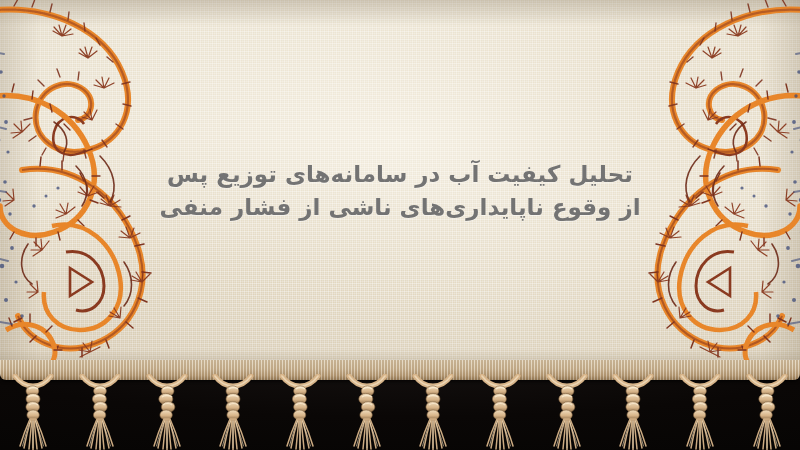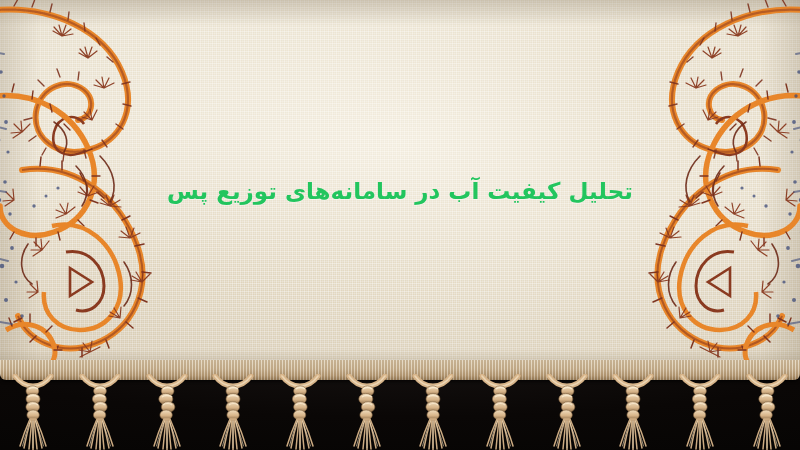--- a/index.html
+++ b/index.html
@@ -52,21 +52,21 @@
   .orn.left{left:-8px;}
   .orn.right{right:-8px;transform:scaleX(-1);}
 
   
   .title-wrap{
     position:absolute;left:0;top:0;width:800px;height:372px;
     display:flex;align-items:center;justify-content:center;
     flex-direction:column;
   }
   .title{
-    width:640px;text-align:center;color:#22c55e;
+    width:640px;text-align:center;color:#737373;
     font-family:"DejaVu Sans","Liberation Sans",sans-serif;
     font-weight:700;font-size:23px;line-height:1.42;
     letter-spacing:0px;direction:rtl;
     text-shadow:0 1px 0 rgba(255,255,255,.35);
     margin-top:10px;
   }
   .title .l2{display:block;}
 
   
   .fringe-band{
@@ -350,20 +350,21 @@
           <path d="M62,122 C74,130 78,142 72,152"></path>
           <path d="M36,244 C26,258 28,276 40,284"></path>
         </g>
       </g>
     </svg>
   </div>
 
   <div class="title-wrap">
     <div class="title">
       <span class="l1">تحلیل کیفیت آب در سامانه‌های توزیع پس</span>
+      <span class="l2">از وقوع ناپایداری‌های ناشی از فشار منفی</span>
     </div>
   </div>
 
   <div class="fringe-band">
     <div class="selvedge"></div>
     <div class="tassels" id="tassels">
         <div class="tassel" style="left: 12.3333px;"><svg viewBox="0 0 42 76" width="42" height="76" xmlns="http://www.w3.org/2000/svg">
             <defs>
               <linearGradient id="cg0" x1="0" y1="0" x2="1" y2="0">
                 <stop offset="0%" stop-color="#9d7c53"></stop>

